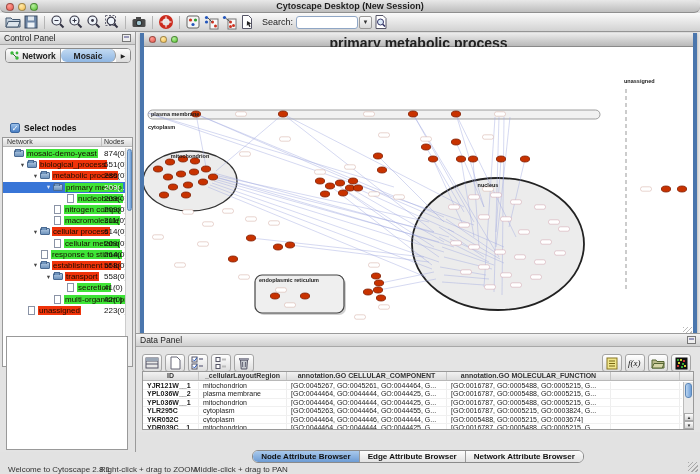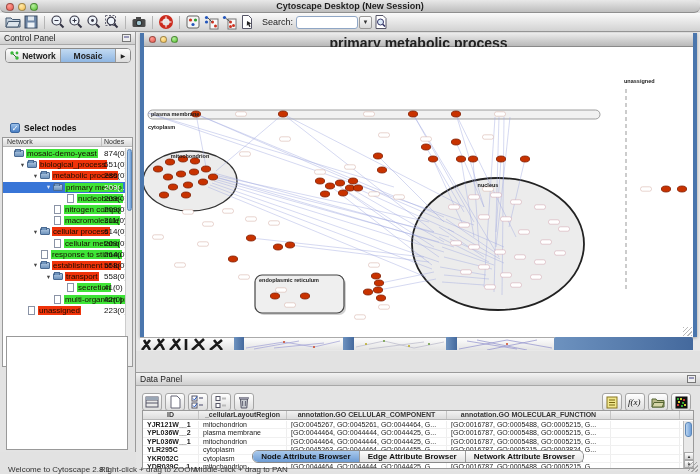--- a/index.html
+++ b/index.html
@@ -30,21 +30,21 @@
   #control-panel { position:absolute; left:0; top:32px; width:136px; height:420px;
     background:#e3e3e3; border-right:1px solid #9a9a9a; }
   .panel-head { height:13px; background:linear-gradient(#f3f3f3,#cycyc); background:linear-gradient(#f3f3f3,#cfcfcf);
     border-bottom:1px solid #a8a8a8; font-size:8.5px; color:#222; padding:1px 4px; position:relative; }
   .float-ico { position:absolute; right:4px; top:2px; width:9px; height:8px; border:1px solid #777; background:#eee; }
   .float-ico:before { content:""; display:block; margin:1px; height:2px; background:#99b; }
 
   #cp-tabs { display:flex; margin:3px 4px 0 5px; height:15px; border:1px solid #8a8a8a; border-radius:4px; overflow:hidden; background:#fff; }
   .cp-tab { flex:1; display:flex; align-items:center; justify-content:center; gap:3px; font-size:8.5px; font-weight:bold; color:#222;
     background:linear-gradient(#fcfcfc,#dcdcdc); border-right:1px solid #9a9a9a; }
-  .cp-tab.sel { background:linear-gradient(#c2daf2,#8fb6e2); }
+  .cp-tab.sel { background:linear-gradient(#c2daf2,#8fb6e2);border-radius:6px; }
   .cp-tab-more { width:14px; display:flex; align-items:center; justify-content:center; font-size:6px; color:#222; background:linear-gradient(#fcfcfc,#dcdcdc); }
 
   #groupbox { position:absolute; left:4px; right:4px; top:36px; height:51px; border:1px solid #aaa; border-radius:4px; }
   #groupbox .legend { position:absolute; top:-6px; left:5px; background:#e3e3e3; padding:0 3px; font-size:8px; font-weight:bold; color:#333; }
   #dropdown { position:absolute; left:5px; right:5px; top:12px; height:16px; background:linear-gradient(#fff,#e6e6e6);
     border:1px solid #999; border-radius:4px; display:flex; align-items:center; }
   #dropdown .dval { flex:1; text-align:center; font-size:8.5px; font-weight:bold; color:#111; }
   .stepper { width:13px; height:14px; margin-right:1px; border-radius:3px; background:linear-gradient(#9ec3ec,#5d8fce);
     color:#fff; font-size:4.5px; line-height:4.5px; display:flex; flex-direction:column; align-items:center; justify-content:center; }
 
@@ -92,21 +92,21 @@
   #slivers { position:absolute; left:4px; top:305px; width:557px; height:13px; }
   #slivers > div { position:absolute; top:0; height:13px; }
   .sl { background:linear-gradient(#fdfdfd,#e3e3e3); border-top:1px solid #aaa; overflow:hidden; }
   .sledge { background:linear-gradient(90deg,#6d92bf,#44699d); }
   .sl1 { left:0; width:94px; } .e1 { left:94px; width:10px; }
   .sl2 { left:104px; width:99px; } .e2 { left:203px; width:11px; }
   .sl3 { left:214px; width:92px; } .e3 { left:306px; width:11px; }
   .sl4 { left:317px; width:97px; } .e4 { left:414px; width:139px; border-radius:2px 2px 0 0; }
 
   
-  #data-panel { position:absolute; left:136px; top:372px; width:564px; height:99px; background:#e4e4e4; border-top:1px solid #9a9a9a; }
+  #data-panel { position:absolute; left:136px; top:333px; width:564px; height:99px; background:#e4e4e4; border-top:1px solid #9a9a9a; }
   #dp-toolbar { position:absolute; left:0; top:13px; width:100%; height:23px; display:flex; align-items:center; padding:16px 6px; }
   .dbtn { width:20px; height:18px; border:1px solid #a5a5a5; border-radius:3px; background:linear-gradient(#fff,#ddd);
     margin-right:3px; display:flex; align-items:center; justify-content:center; padding:0; }
   .dp-right { margin-left:auto; display:flex; }
   #dp-table { position:absolute; left:6px; right:6px; top:37px; bottom:2px; background:#fff; border:1px solid #999; }
   #dp-thead { display:flex; height:9px; background:linear-gradient(#f2f2f2,#dcdcdc); border-bottom:1px solid #b8b8b8; }
   #dp-thead span { font-size:7px; font-weight:bold; color:#333; text-align:center; border-right:1px solid #c5c5c5; overflow:hidden; white-space:nowrap; }
   #dp-rows { position:absolute; left:0; right:11px; top:10px; bottom:0; overflow:hidden; }
   .drow { display:flex; height:8.4px; border-bottom:1px solid #f0f0f0; }
   .drow span { font-size:7px; color:#1a1a1a; padding-left:4px; border-right:1px solid #eee; overflow:hidden; white-space:nowrap; }

